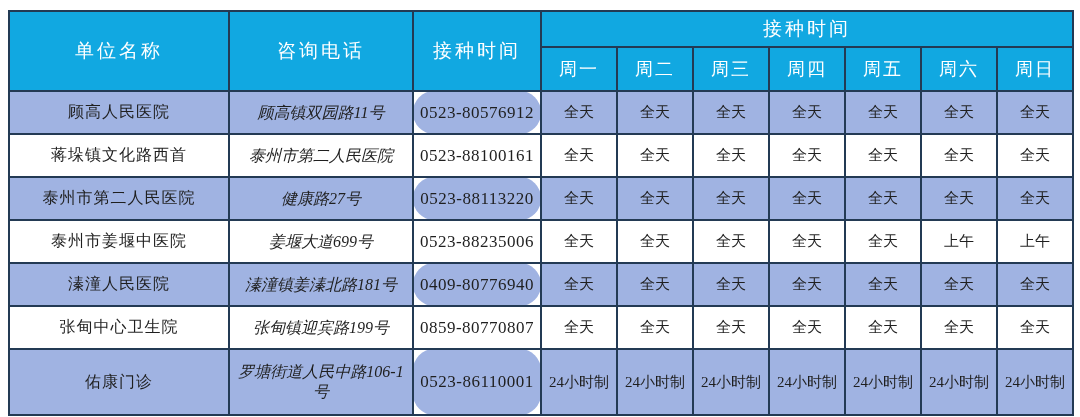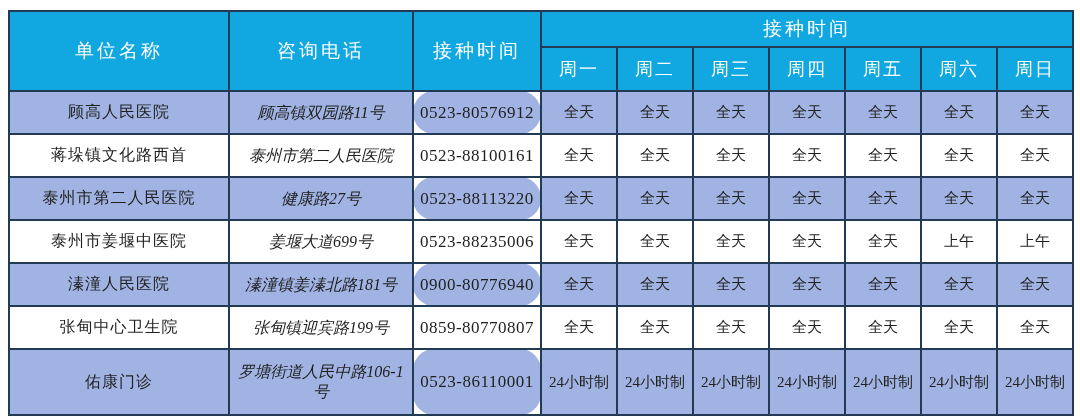--- a/index.html
+++ b/index.html
@@ -121,21 +121,21 @@
           <td class="time">全天</td>
           <td class="time">全天</td>
           <td class="time">全天</td>
           <td class="time">全天</td>
           <td class="time">上午</td>
           <td class="time">上午</td>
         </tr>
         <tr class="alt">
           <td class="unit">溱潼人民医院</td>
           <td class="address">溱潼镇姜溱北路181号</td>
-          <td class="phone">0900-80776940</td>
+          <td class="phone">0409-80776940</td>
           <td class="time">全天</td>
           <td class="time">全天</td>
           <td class="time">全天</td>
           <td class="time">全天</td>
           <td class="time">全天</td>
           <td class="time">全天</td>
           <td class="time">全天</td>
         </tr>
         <tr>
           <td class="unit">张甸中心卫生院</td>

